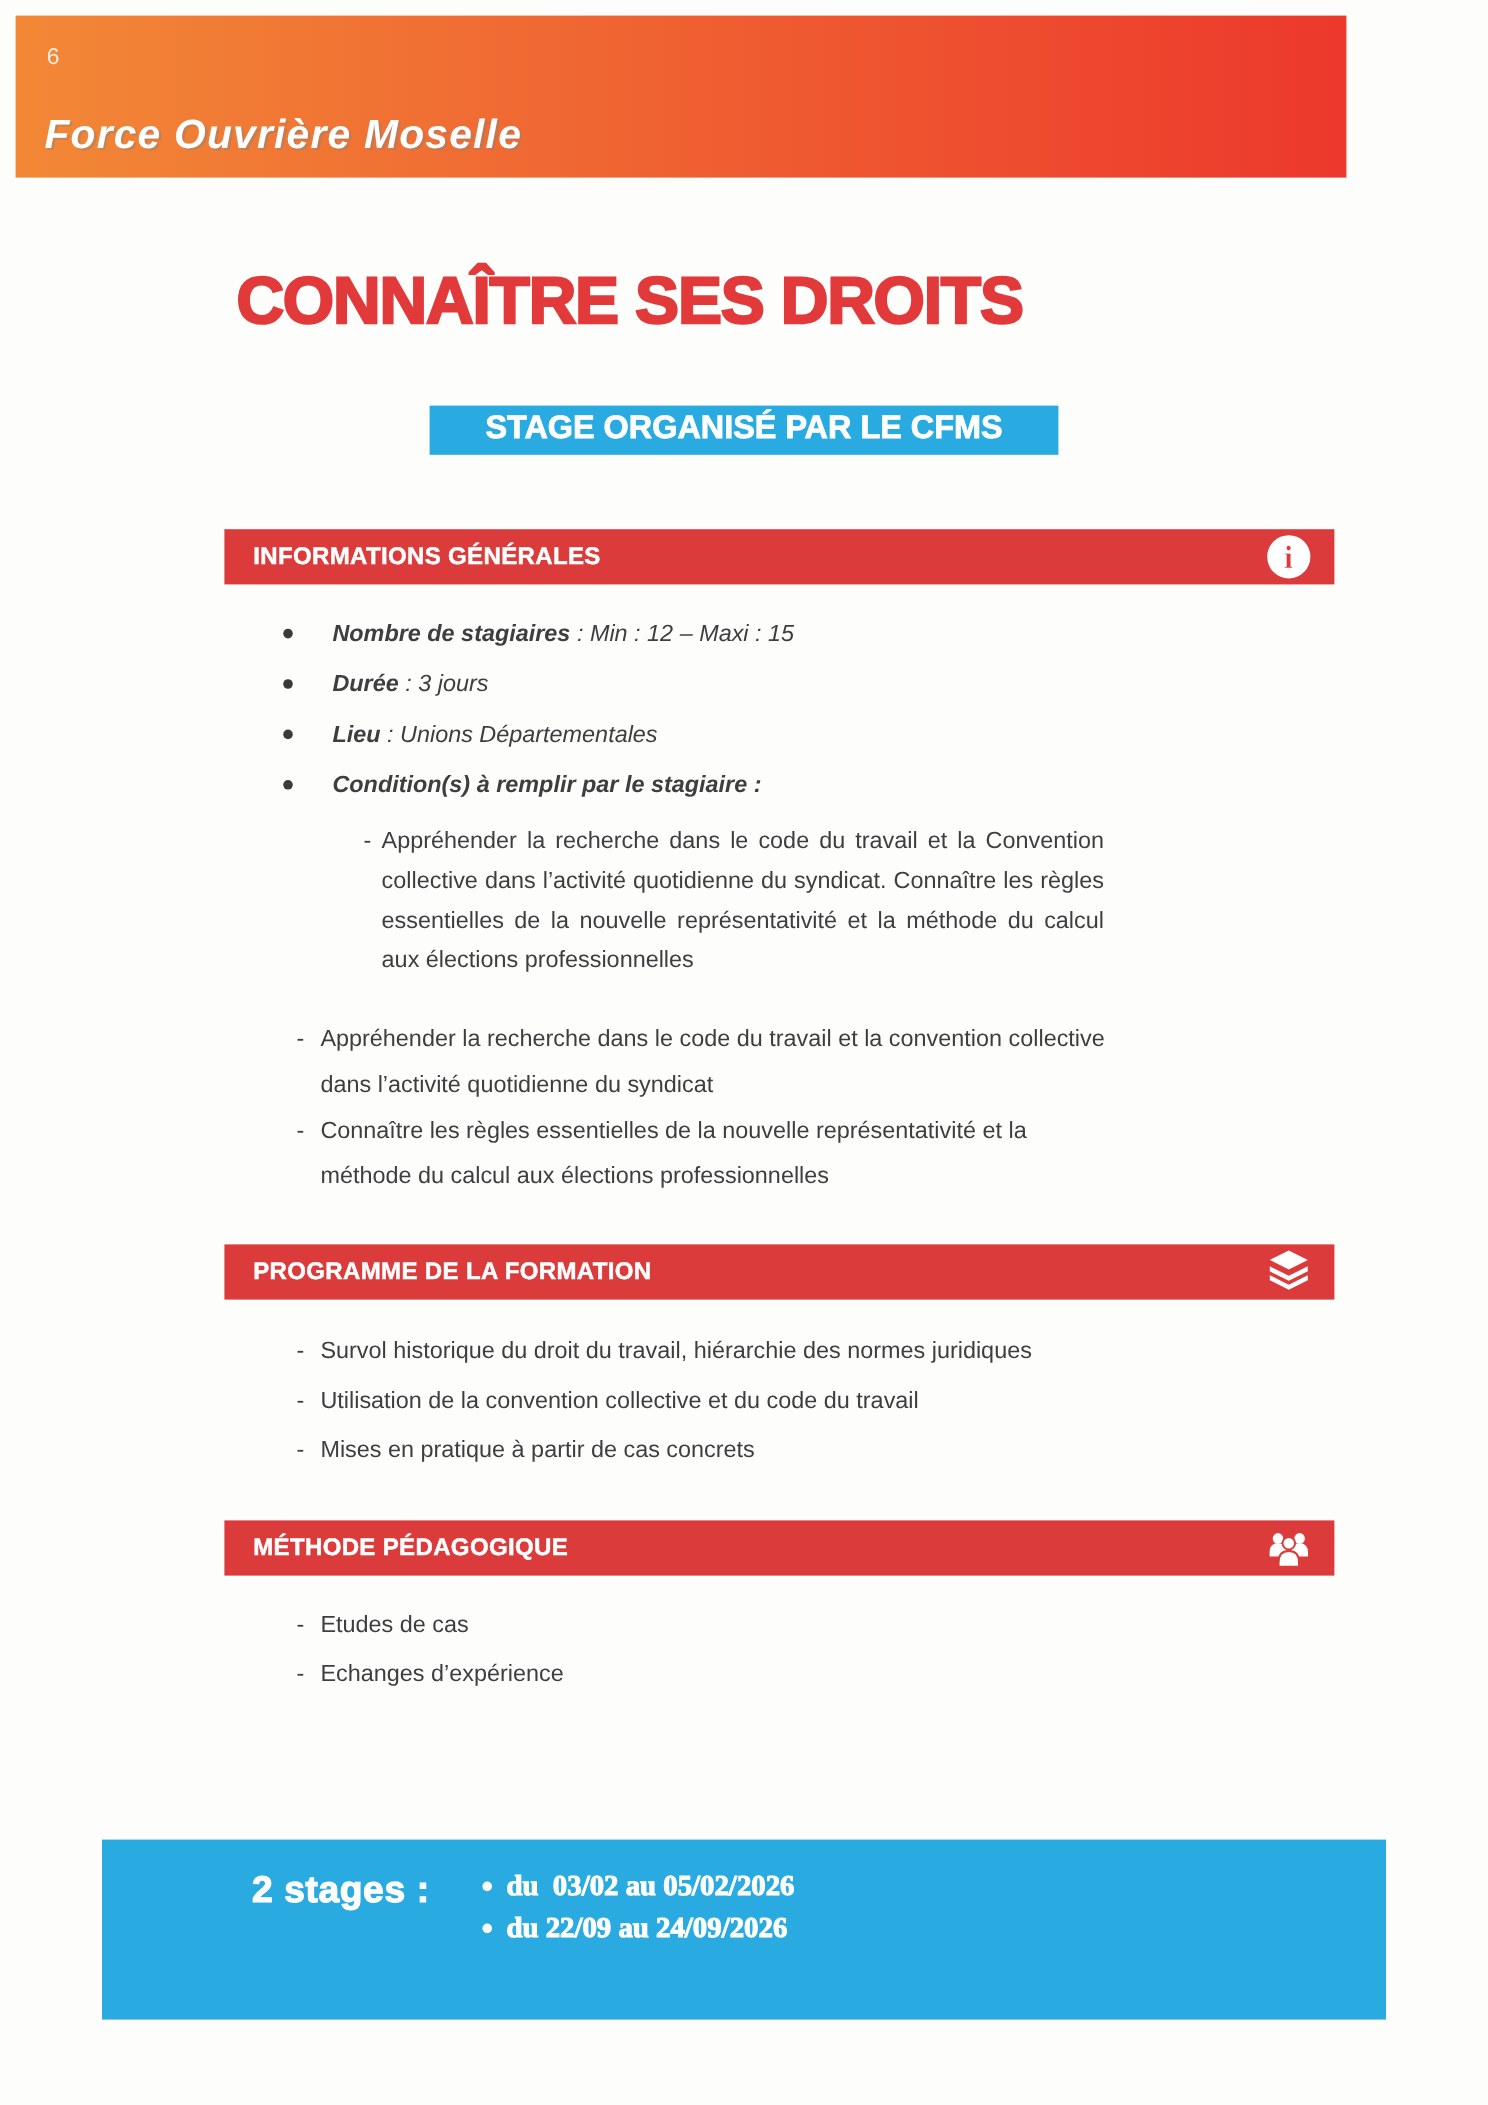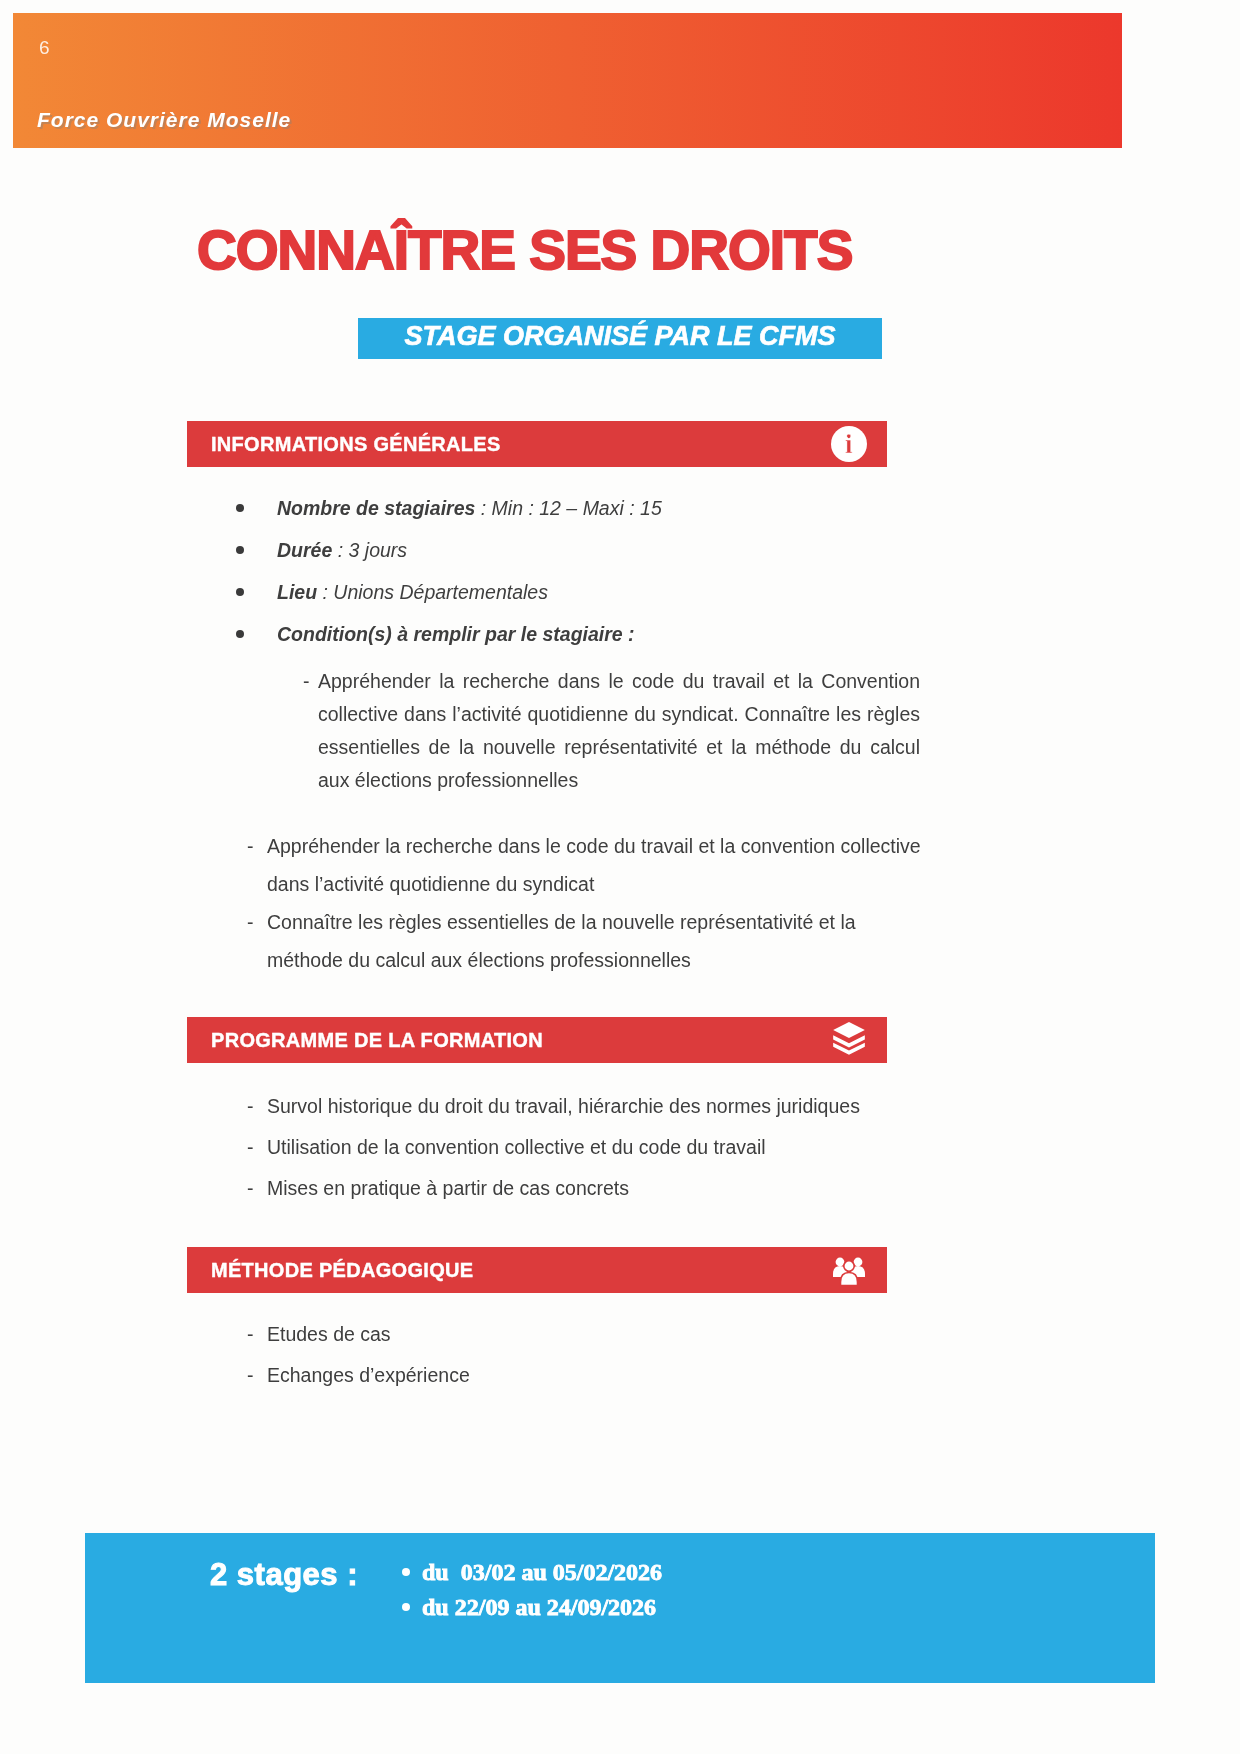--- a/index.html
+++ b/index.html
@@ -22,41 +22,41 @@
   .header-bar{
     position:absolute;left:13px;top:13px;width:1109px;height:135px;
     background:linear-gradient(90deg,var(--header-gradient-start),var(--header-gradient-end));
   }
   .page-number{
     position:absolute;left:26px;top:24px;
     font-size:19px;color:rgba(255,255,255,.85);
   }
   .brand{
     position:absolute;left:24px;bottom:16px;
-    font-size:21px;font-weight:bold;font-style:italic;color:#fff;
+    font-size:34px;font-weight:bold;font-style:italic;color:#fff;
     letter-spacing:1px;text-shadow:2px 2px 0 rgba(140,130,120,.45);
   }
 
   
   .content{position:absolute;top:148px;left:0;width:100%;}
 
   .doc-title{
     margin:70px auto 0;width:846px;text-align:left;
     font-size:55px;font-weight:bold;color:var(--title-red);
     letter-spacing:-1px;-webkit-text-stroke:2px var(--title-red);
   }
-  .banner-wrap{margin:36px auto 0;width:846px;text-align:center;font-style:italic;}
+  .banner-wrap{margin:56px auto 0;width:846px;text-align:center;}
   .stage-banner{
     display:inline-block;background:var(--accent-blue);color:#fff;
     font-size:27px;font-weight:bold;-webkit-text-stroke:.7px #fff;
     padding:3px 46px 7px;letter-spacing:0;
   }
 
   .section-bar{
-    position:relative;margin-left:187px;width:700px;height:46px;
+    position:relative;margin-left:187px;width:925px;height:46px;
     background:var(--section-bar-red);color:#fff;
     display:flex;align-items:center;padding:0 24px;
     font-size:20px;font-weight:bold;letter-spacing:.3px;
     -webkit-text-stroke:.4px #fff;
   }
   .bar-icon{
     position:absolute;right:18px;top:50%;transform:translateY(-50%);
     width:40px;height:40px;display:flex;align-items:center;justify-content:center;
   }
   .info-circle{

